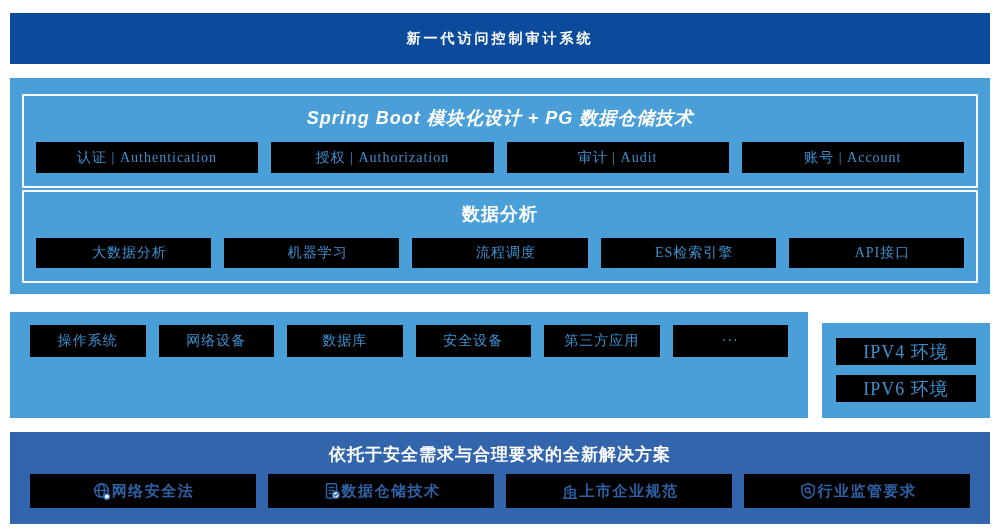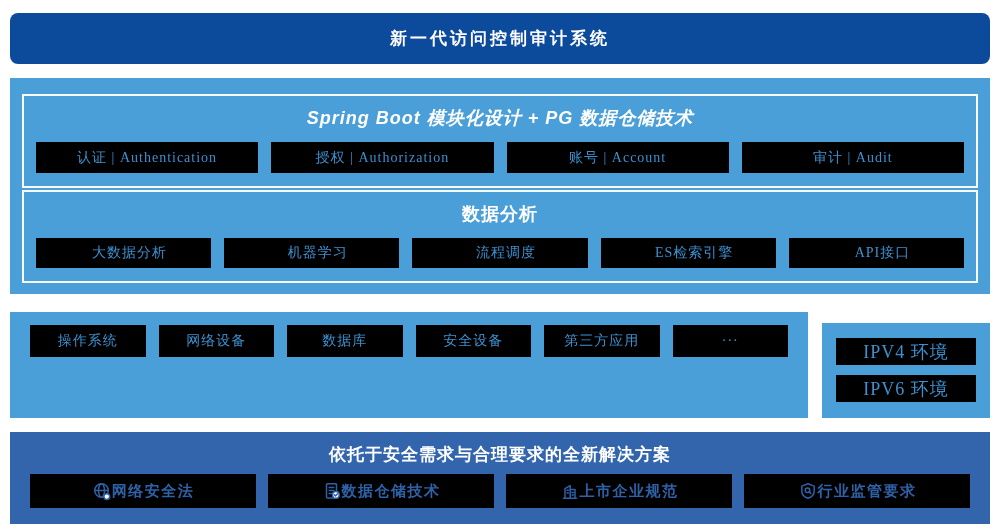--- a/index.html
+++ b/index.html
@@ -5,22 +5,22 @@
   :root{
     --navy:#0C4A9C; --sky:#4A9FD8; --steel:#3365AD;
     --boxtext:#3C90CF; --soltext:#2E62A8;
   }
   *{box-sizing:border-box; margin:0; padding:0;}
   html,body{width:1000px; height:529px; background:#fff;
     font-family:"Liberation Sans","DejaVu Sans",sans-serif;}
   .page{width:1000px; height:529px; padding:13px 10px 12px; overflow:hidden;}
 
   .banner{height:51px; background:var(--navy); color:#fff; display:flex;
-    align-items:center; justify-content:center; font-size:17px; font-weight:bold;
-    letter-spacing:3px; margin-bottom:14px;border-radius:8px;}
+    align-items:center; justify-content:center; font-size:14px; font-weight:bold;
+    letter-spacing:3px; margin-bottom:14px;}
 
   .platform{background:var(--sky); padding:16px 12px 11px; margin-bottom:18px;}
   .sub{border:2px solid rgba(255,255,255,.95); padding:10px 12px 13px;}
   .sub + .sub{margin-top:2px;}
   .sub-title{color:#fff; font-weight:bold; text-align:center; font-size:18px;
     letter-spacing:1px; margin-bottom:12px;}
   .italic{font-style:italic;}
 
   .row{display:flex; gap:13px;}
   .box{flex:1; background:#000000; color:var(--boxtext); font-size:14px;
@@ -58,22 +58,22 @@
   <div class="banner">
     <span>新一代访问控制审计系统</span>
   </div>
 
   <div class="platform">
     <div class="sub">
       <div class="sub-title italic">Spring Boot 模块化设计 + PG 数据仓储技术</div>
       <div class="row row-a">
         <div class="box">认证 | Authentication</div>
         <div class="box">授权 | Authorization</div>
+        <div class="box">审计 | Audit</div>
         <div class="box">账号 | Account</div>
-        <div class="box">审计 | Audit</div>
       </div>
     </div>
     <div class="sub">
       <div class="sub-title">数据分析</div>
       <div class="row row-b">
         <div class="box">大数据分析</div>
         <div class="box">机器学习</div>
         <div class="box">流程调度</div>
         <div class="box">ES检索引擎</div>
         <div class="box">API接口</div>

